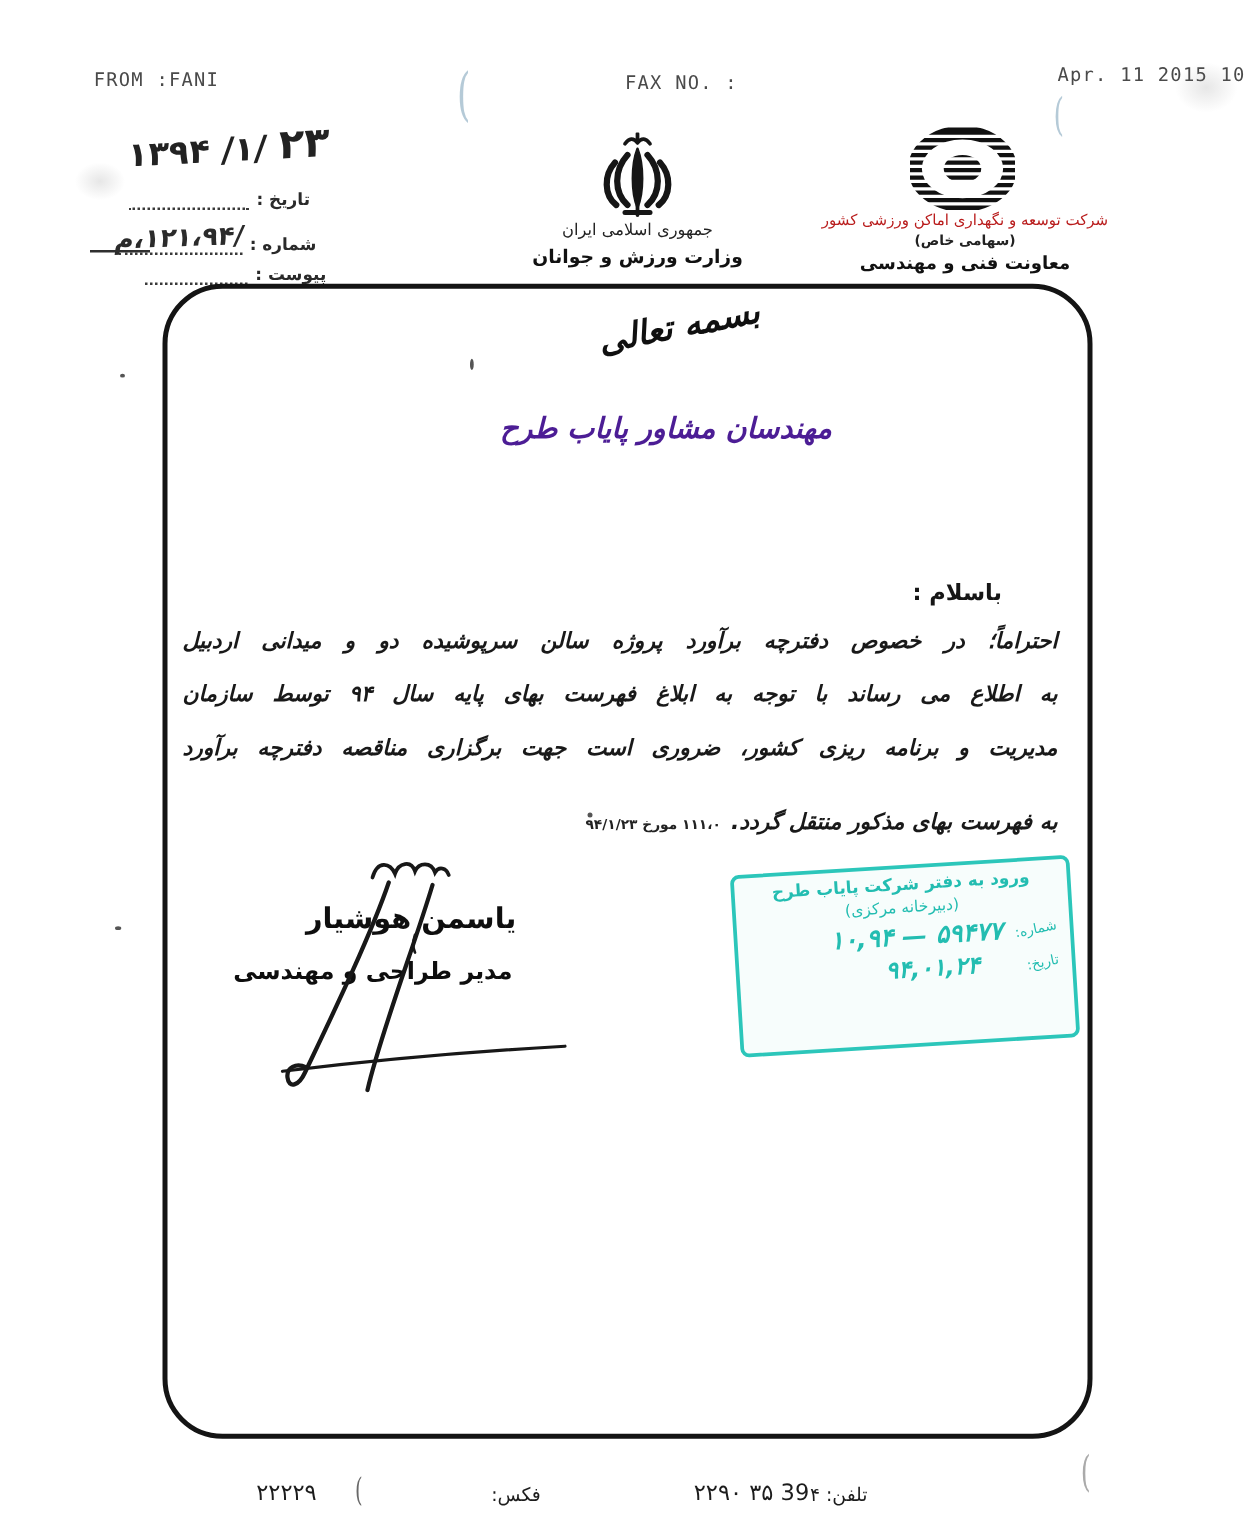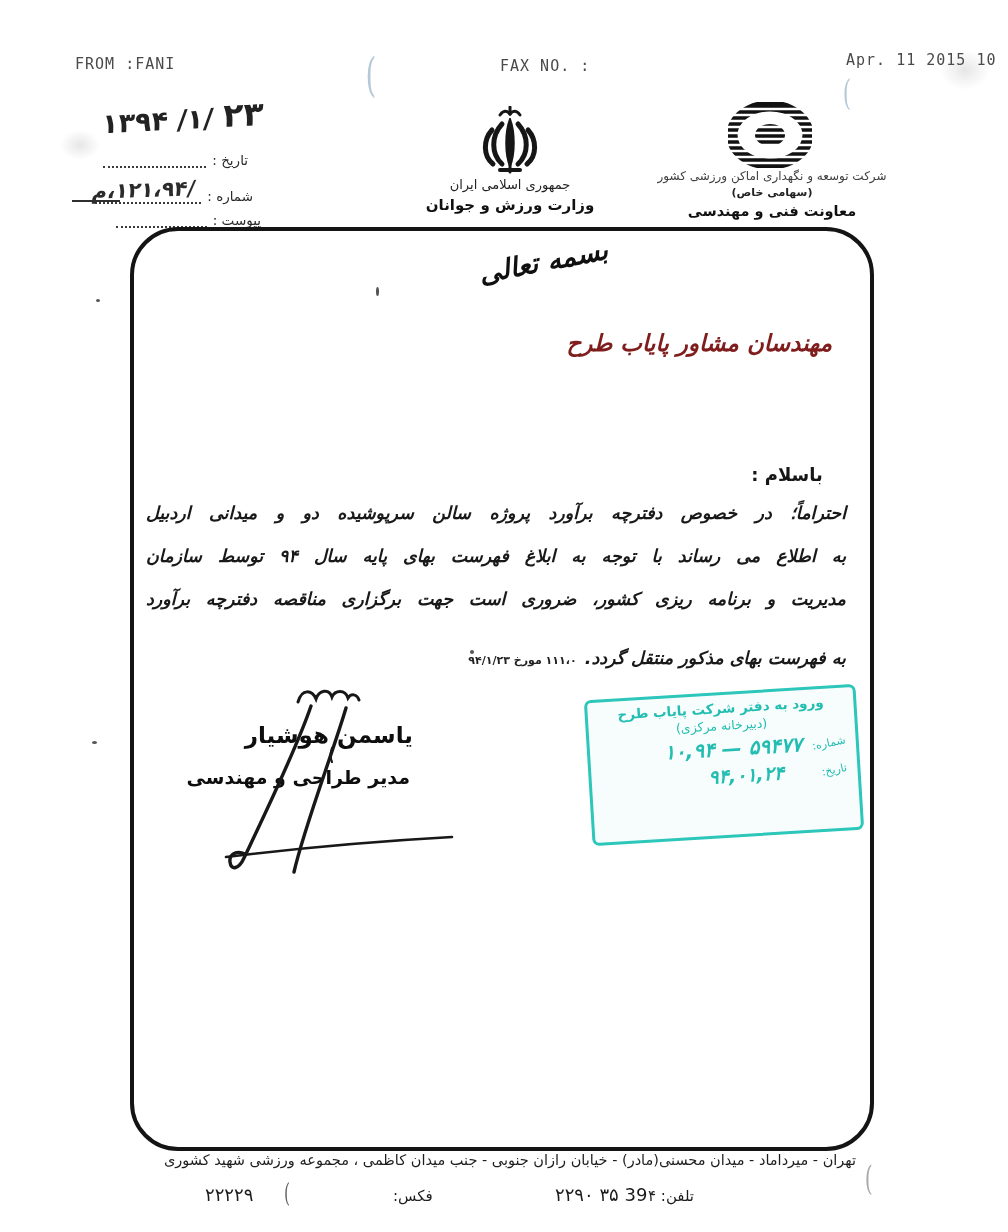--- a/index.html
+++ b/index.html
@@ -16,45 +16,45 @@
   }
   .stray-paren{color:#7aa0b8;font-size:46px;font-weight:100;opacity:.55;
     font-family:"DejaVu Serif",serif;transform:scaleX(.6);}
   
   .hand-date{
     direction:ltr;font-weight:bold;font-size:27px;letter-spacing:4px;
     transform:rotate(-3deg) skewX(-6deg);white-space:nowrap;color:#222;
   }
   .hand-date .day{font-size:33px;letter-spacing:2px;}
   .ref-row{display:flex;direction:rtl;align-items:flex-end;gap:6px;}
-  .ref-label{font-size:13.5px;font-weight:normal;color:#2a2a2a;white-space:nowrap;}
+  .ref-label{font-size:13.5px;font-weight:bold;color:#2a2a2a;white-space:nowrap;}
   .dotline{border-bottom:2px dotted #3a3a3a;height:12px;}
   .hand-number{
     direction:rtl;font-size:21px;font-weight:bold;color:#2b2b2b;white-space:nowrap;
     transform:rotate(-2deg) skewX(-10deg);letter-spacing:2px;
   }
   .solidline{border-bottom:2.5px solid #2f2f2f;height:1px;}
   
   .org{text-align:center;direction:rtl;line-height:1.45;}
   .org .t1{font-size:13px;color:#222;}
   .org .t2{font-size:15px;font-weight:bold;color:#111;}
-  .org-r .t1{font-size:12px;color:#404040;}
+  .org-r .t1{font-size:12px;color:#b91c1c;}
   .org-r .t2{font-size:11px;color:#222;}
   .org-r .t3{font-size:14.5px;font-weight:bold;color:#111;}
   
   .frame{
     left:130px;top:227px;width:736px;height:916px;
     border:4.5px solid #141414;border-radius:48px;
   }
   .besmellah{
     font-size:27px;font-weight:bold;font-style:italic;direction:rtl;
     transform:rotate(-11deg);color:#101010;white-space:nowrap;
   }
-  .headline{direction:rtl;text-align:right;font-weight:bold;font-style:italic;color:#7f1d1d;white-space:nowrap;}
-  .salutation{direction:rtl;text-align:center;font-size:18px;font-weight:bold;color:#161616;}
+  .headline{direction:rtl;text-align:left;font-weight:bold;font-style:italic;color:#4c1d95;white-space:nowrap;}
+  .salutation{direction:rtl;text-align:left;font-size:18px;font-weight:bold;color:#161616;}
   .bodytext{direction:rtl;font-size:17.5px;font-style:italic;color:#191919;font-weight:bold;}
   .bodytext .bline{height:43px;text-align:justify;text-align-last:justify;}
   .bodytext .bline-last{height:43px;text-align:right;margin-top:16px;}
   .annot{font-size:11px;font-style:normal;letter-spacing:0;margin-right:2px;color:#222;}
   .signer{direction:rtl;text-align:center;font-weight:bold;color:#0e0e0e;white-space:nowrap;}
   
   .stamp{
     left:588px;top:692px;width:272px;height:146px;
     border:3px solid #2cc6ba;border-radius:7px;
     transform:rotate(-3.5deg);color:#23bdb1;direction:rtl;
@@ -197,21 +197,20 @@
     <div class="stamp-row">
       <span class="stamp-label">شماره:</span>
       <span class="stamp-val">۱۰,۹۴ — ۵۹۴۷۷</span>
     </div>
     <div class="stamp-row">
       <span class="stamp-label">تاریخ:</span>
       <span class="stamp-val" style="font-size:19px;margin-right:28px;">۹۴,۰۱,۲۴</span>
     </div>
   </div>
 
-  <div class="abs footer-address" style="left:130px;top:1152px;width:760px;">تهران - میرداماد - میدان محسنی(مادر) - خیابان رازان جنوبی - جنب میدان کاظمی ، مجموعه ورزشی شهید کشوری</div>
   <div class="abs footer-bold" style="left:205px;top:1184px;">۲۲۲۲۹</div>
   <div class="abs footer-num" style="left:393px;top:1187px;">فکس:</div>
   <div class="abs footer-bold" style="left:555px;top:1184px;letter-spacing:2px;">۲۲۹۰ ۳۵ 39</div>
   <div class="abs footer-num" style="left:648px;top:1187px;">تلفن: ۴</div>
   <div class="abs stray-paren" style="left:282px;top:1178px;font-size:26px;opacity:.8;color:#444;">(</div>
   <div class="abs stray-paren" style="left:862px;top:1158px;font-size:34px;color:#666;">(</div>
 
   <div class="abs speck" style="left:96px;top:299px;width:4px;height:3px;"></div>
   <div class="abs speck" style="left:92px;top:741px;width:5px;height:3px;"></div>
   <div class="abs speck" style="left:376px;top:287px;width:3px;height:9px;"></div>

